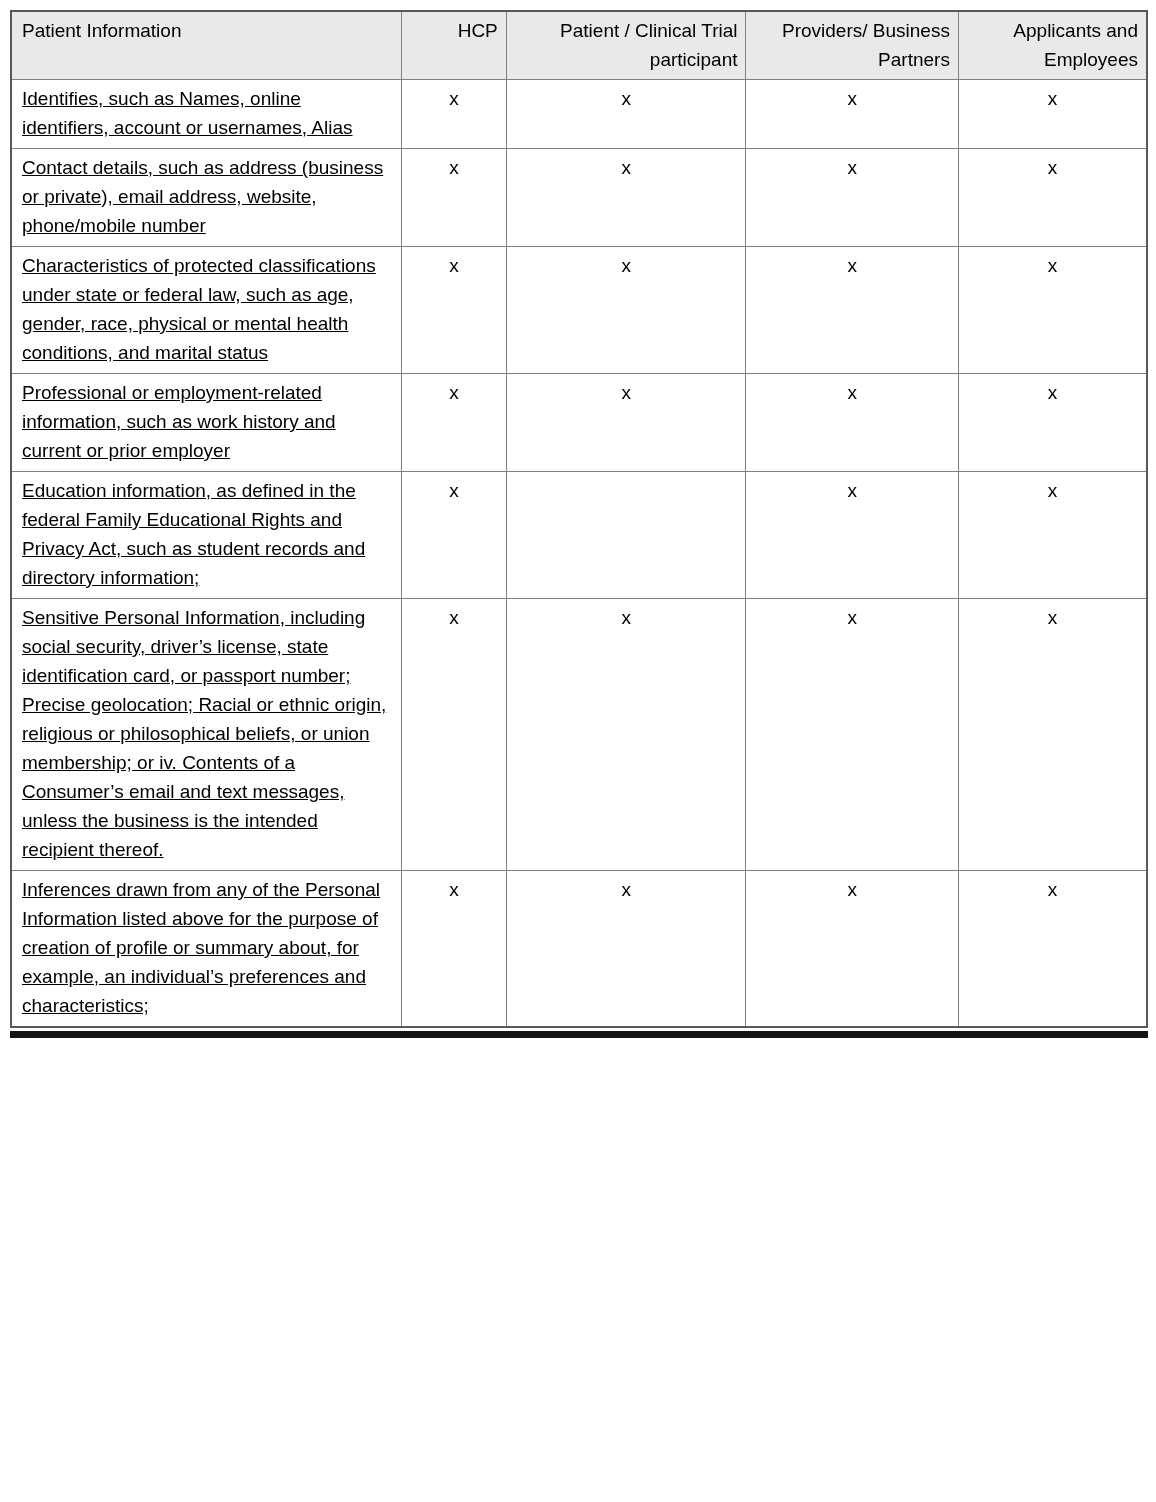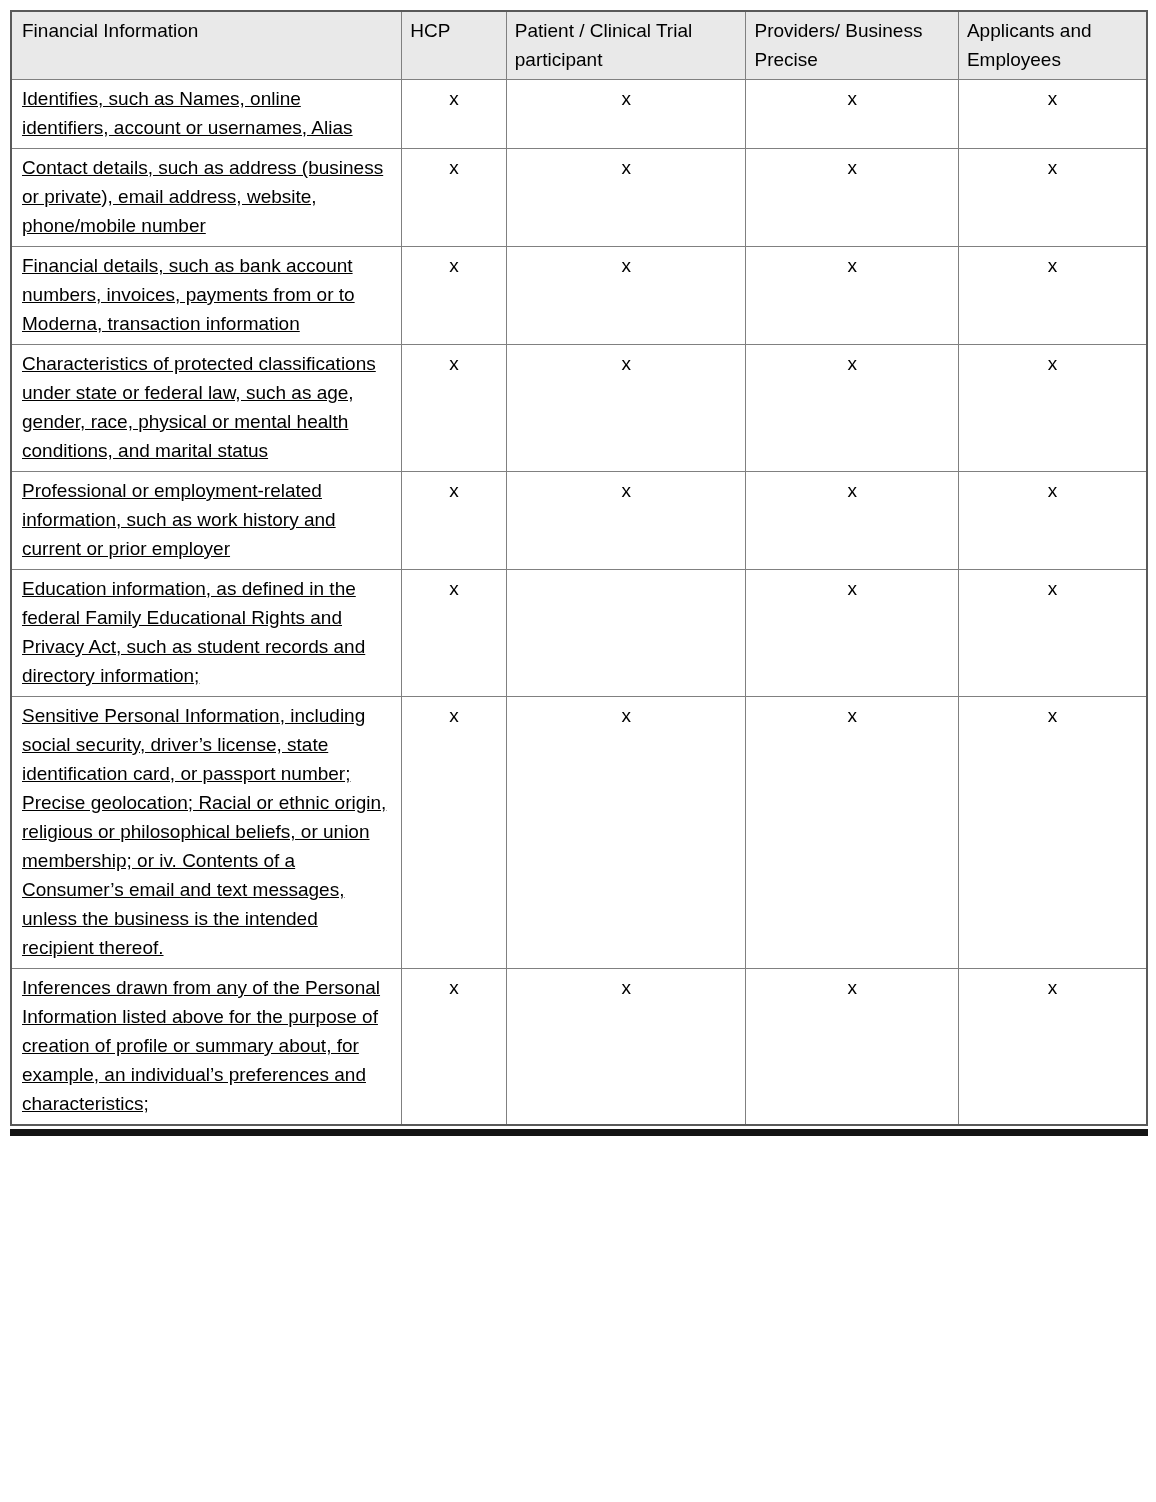--- a/index.html
+++ b/index.html
@@ -32,21 +32,21 @@
   .pi-table th, .pi-table td {
     border: 1px solid #808080;
     font-size: 19px;
     line-height: 29px;
     vertical-align: top;
     box-sizing: border-box;
   }
   .pi-table thead th {
     background: #e9e9e9;
     font-weight: normal;
-    text-align: left;
+    text-align: right;
     padding: 4px 8px 5px 8px;
     height: 67px;
   }
   .pi-table thead th.label-head {
     text-align: left;
     padding-left: 10px;
   }
   .pi-table td.label-cell {
     text-align: left;
     padding: 4px 12px 6px 10px;
@@ -70,44 +70,37 @@
   <table class="pi-table">
     <colgroup>
       <col class="c-label">
       <col class="c-hcp">
       <col class="c-patient">
       <col class="c-prov">
       <col class="c-appl">
     </colgroup>
     <thead>
       <tr>
-        <th class="label-head">Financial Information</th>
+        <th class="label-head">Patient Information</th>
         <th>HCP</th>
         <th>Patient / Clinical Trial participant</th>
-        <th>Providers/ Business Precise</th>
+        <th>Providers/ Business Partners</th>
         <th>Applicants and Employees</th>
       </tr>
     </thead>
     <tbody>
         <tr>
           <td class="label-cell">Identifies, such as Names, online identifiers, account or usernames, Alias</td>
           <td class="mark-cell">x</td>
           <td class="mark-cell">x</td>
           <td class="mark-cell">x</td>
           <td class="mark-cell">x</td>
         </tr>
         <tr>
           <td class="label-cell">Contact details, such as address (business or private), email address, website, phone/mobile number</td>
-          <td class="mark-cell">x</td>
-          <td class="mark-cell">x</td>
-          <td class="mark-cell">x</td>
-          <td class="mark-cell">x</td>
-        </tr>
-        <tr>
-          <td class="label-cell">Financial details, such as bank account numbers, invoices, payments from or to Moderna, transaction information</td>
           <td class="mark-cell">x</td>
           <td class="mark-cell">x</td>
           <td class="mark-cell">x</td>
           <td class="mark-cell">x</td>
         </tr>
         <tr>
           <td class="label-cell">Characteristics of protected classifications under state or federal law, such as age, gender, race, physical or mental health conditions, and marital status</td>
           <td class="mark-cell">x</td>
           <td class="mark-cell">x</td>
           <td class="mark-cell">x</td>

